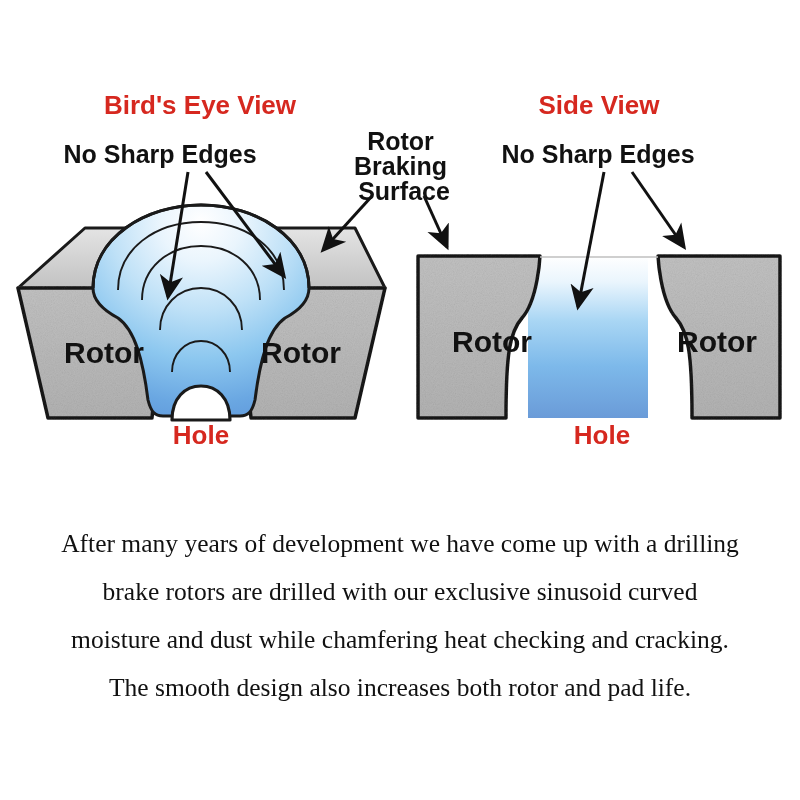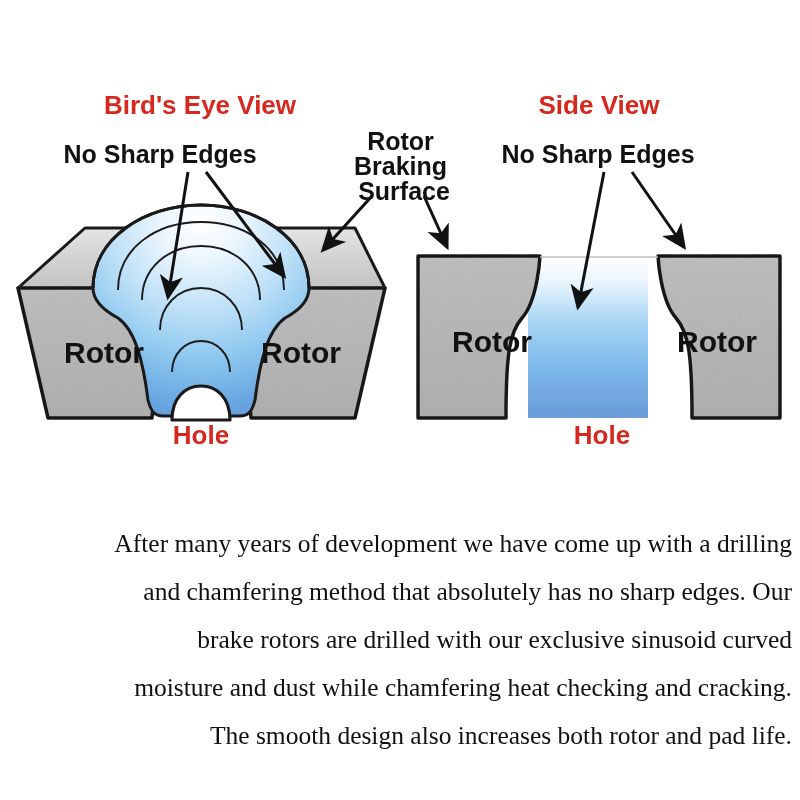--- a/index.html
+++ b/index.html
@@ -45,21 +45,21 @@
     top:520px;
     width:800px;
     text-align:center;
     font-family:"Liberation Serif", serif;
     font-size:25.5px;
     line-height:48px;
     color:#111111;
     padding:0 8px;
     box-sizing:border-box;
   }
-  .paragraph span{display:block;white-space:nowrap;text-align:right;}
+  .paragraph span{display:block;white-space:nowrap;}
 </style>
 </head>
 <body>
 
 <div id="stage">
 
   <svg id="diagram" viewBox="0 0 800 480">
     <defs>
       <linearGradient id="gradTopFace" x1="0" y1="0" x2="0" y2="1">
         <stop offset="0%" stop-color="#e4e4e4"></stop>
@@ -182,19 +182,18 @@
       <text class="label-hole" x="602" y="444" text-anchor="middle">Hole</text>
 
       <line x1="604" y1="172" x2="578" y2="307" stroke="#111111" stroke-width="3" marker-end="url(#arrowHead)"></line>
       <line x1="632" y1="172" x2="684" y2="247" stroke="#111111" stroke-width="3" marker-end="url(#arrowHead)"></line>
       <line x1="424" y1="196" x2="447" y2="247" stroke="#111111" stroke-width="3" marker-end="url(#arrowHead)"></line>
     </g>
   </svg>
 
   <div class="paragraph">
     <span>After many years of development we have come up with a drilling</span>
-    <span>and chamfering method that absolutely has no sharp edges.  Our</span>
     <span>brake rotors are drilled with our exclusive sinusoid curved</span>
     <span>moisture and dust while chamfering heat checking and cracking.</span>
     <span>The smooth design also increases both rotor and pad life.</span>
   </div>
 
 </div>
 
 </body></html>

